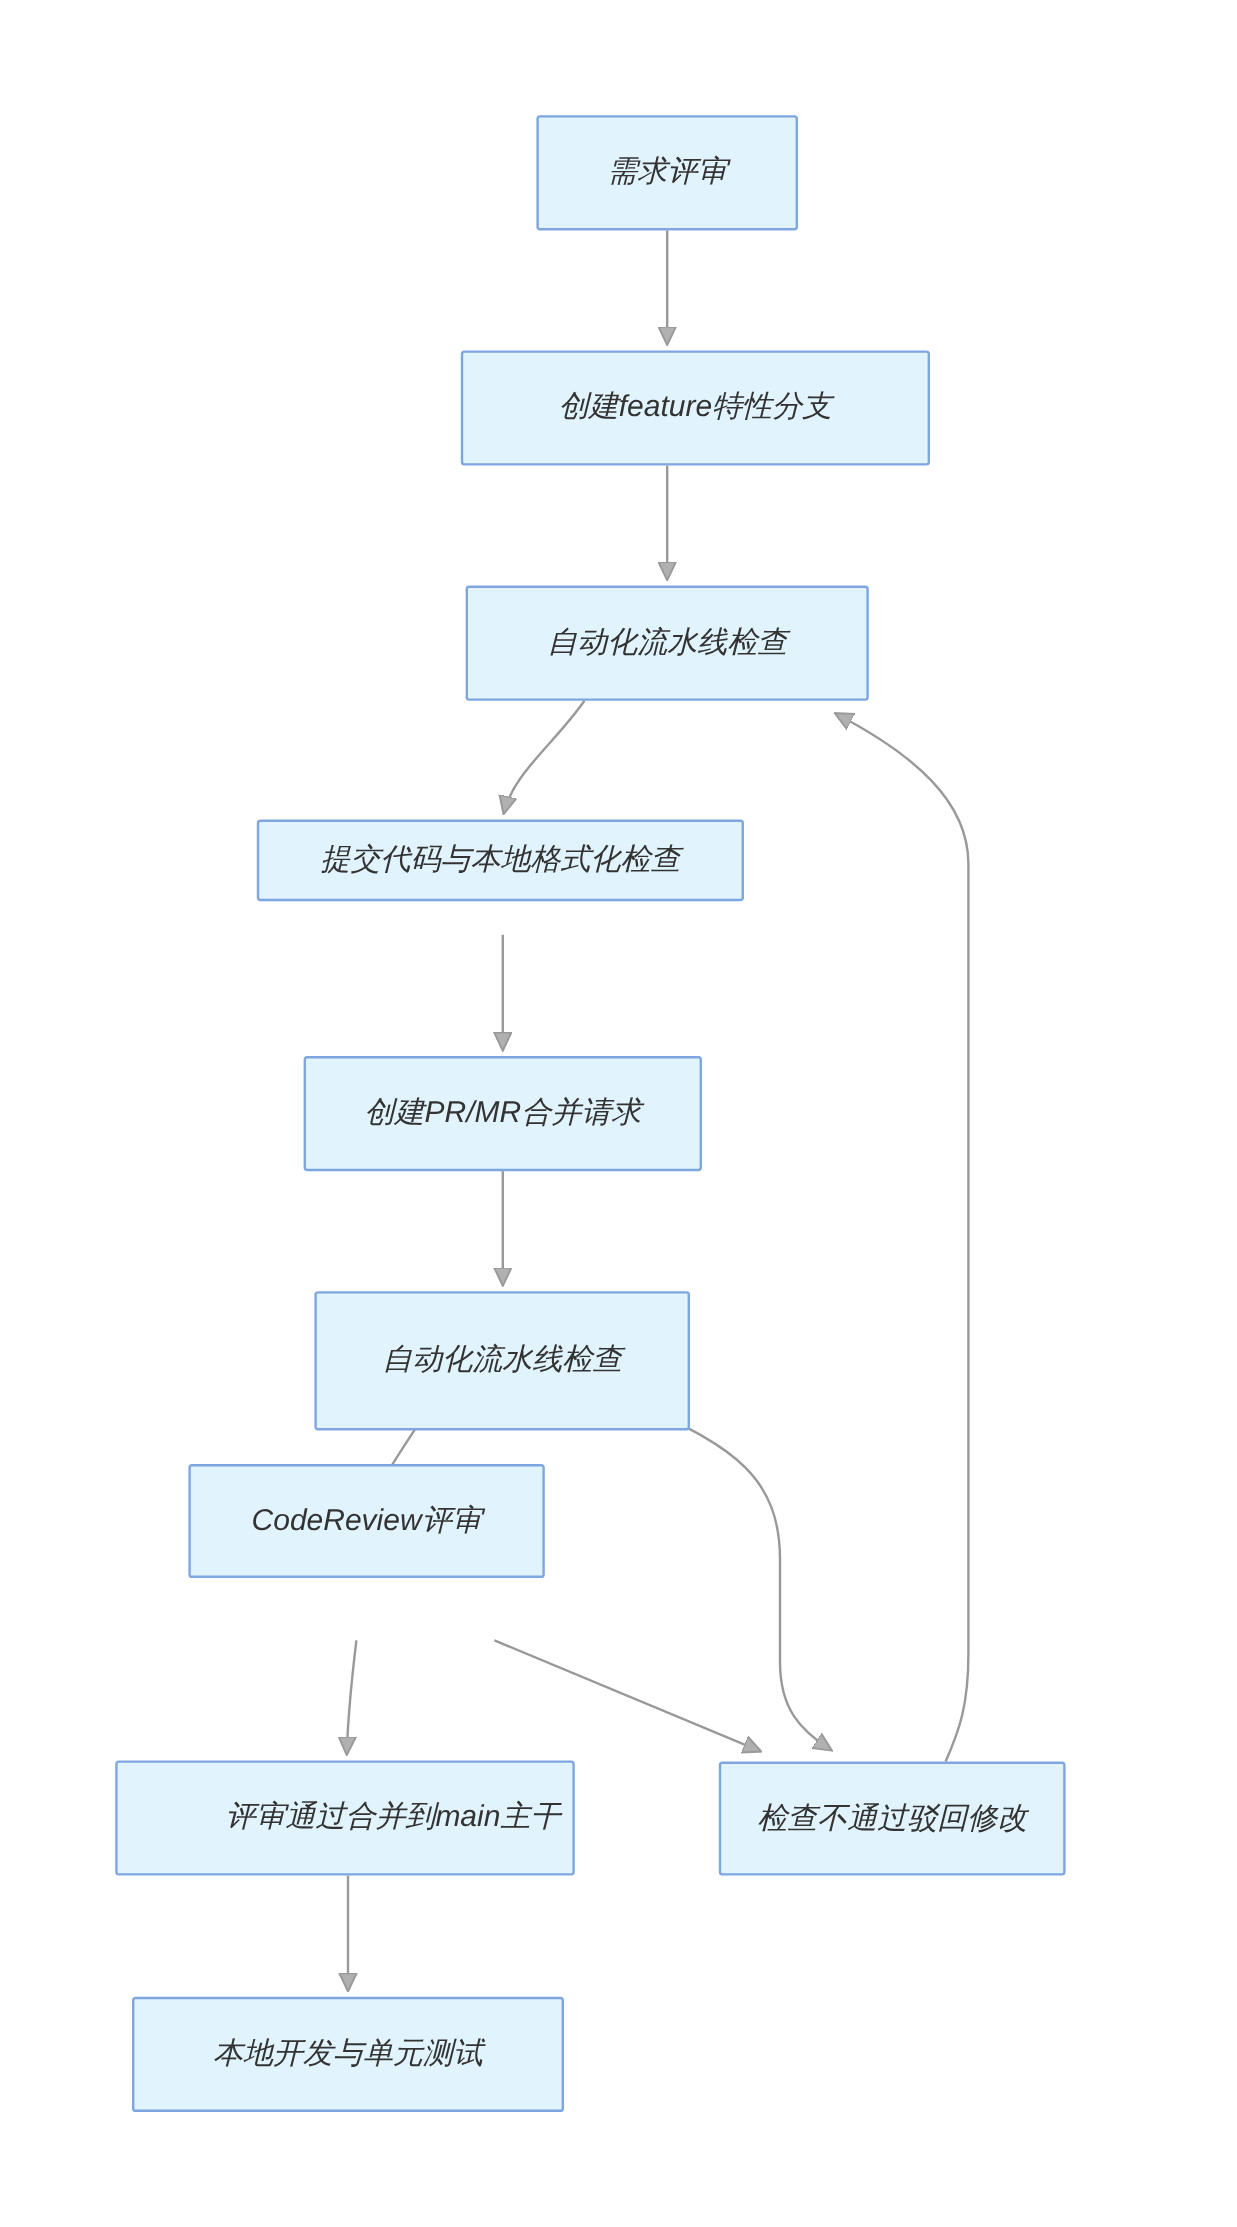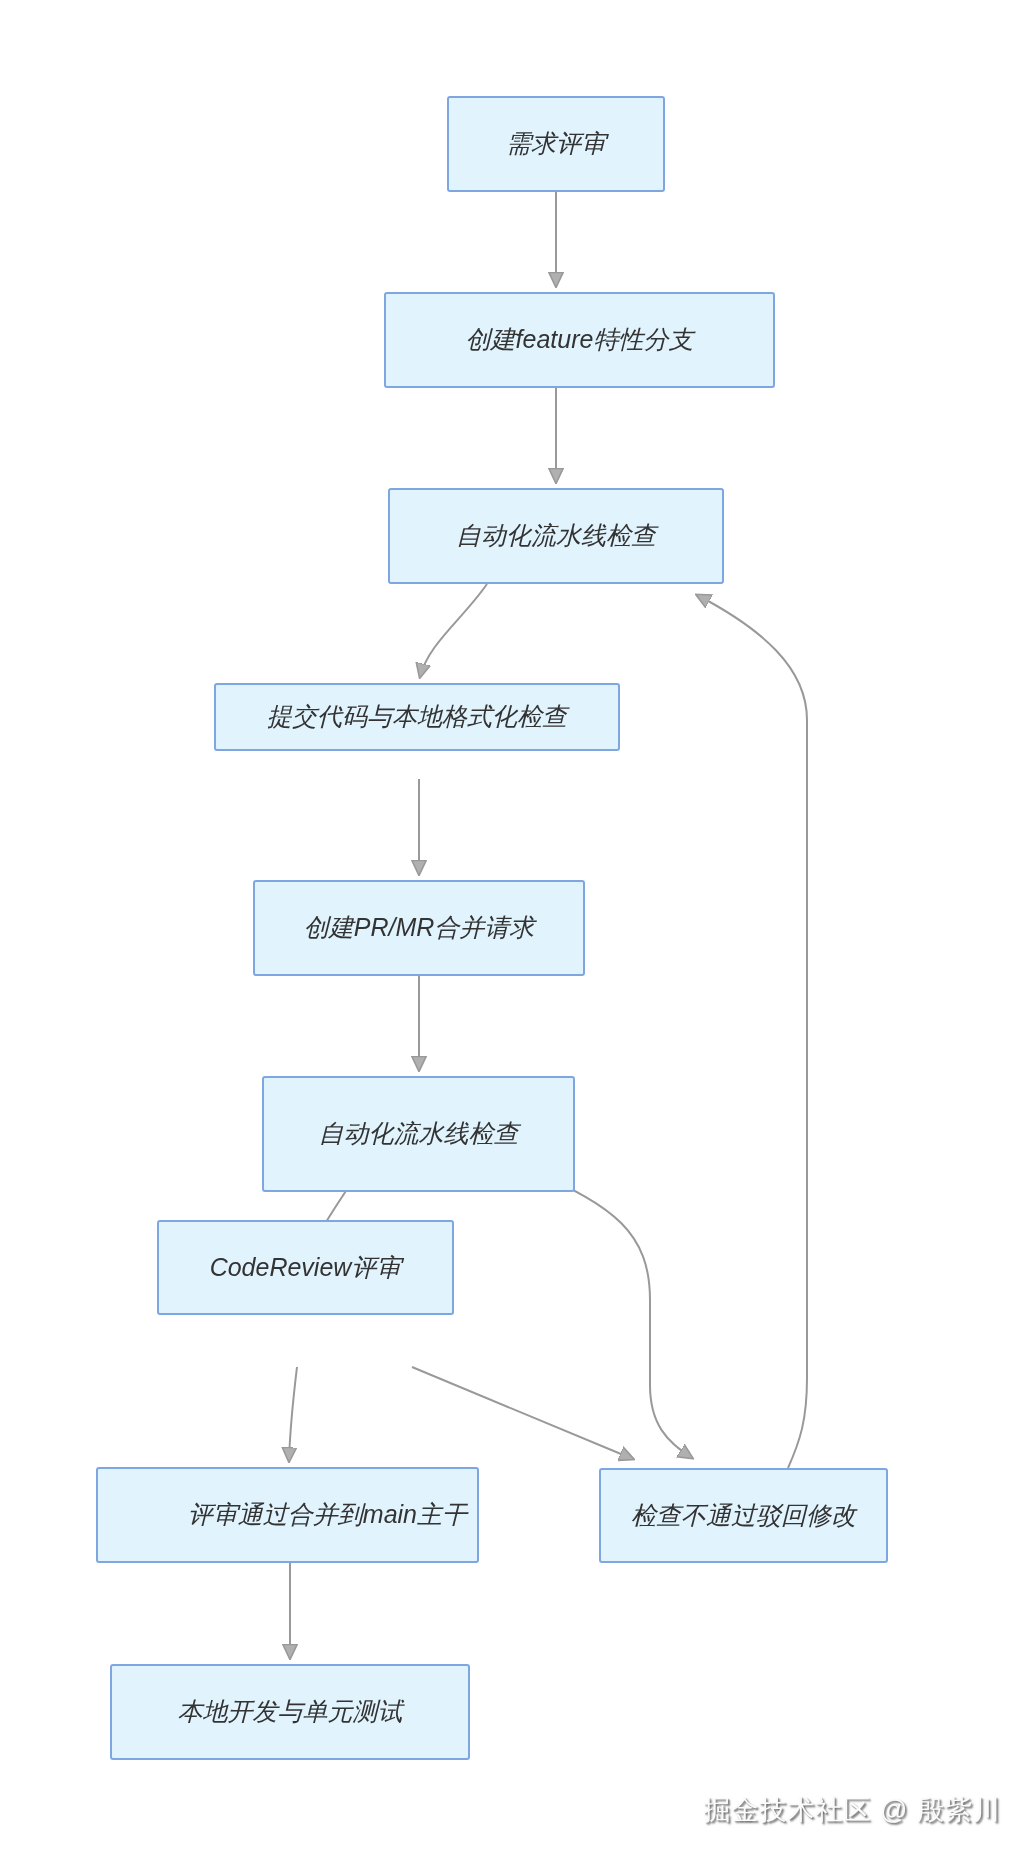--- a/index.html
+++ b/index.html
@@ -114,15 +114,14 @@
         <span>评审通过合并到main主干</span>
       </div>
       <div class="node" style="left: 599px; top: 1468px; width: 289px; height: 95px;">
         <span>检查不通过驳回修改</span>
       </div>
       <div class="node" style="left: 110px; top: 1664px; width: 360px; height: 96px;">
         <span>本地开发与单元测试</span>
       </div>
     </div>
 
-  <div id="watermark">掘金技术社区 @ 殷紫川</div>
 
 </div>
 
 </body></html>

